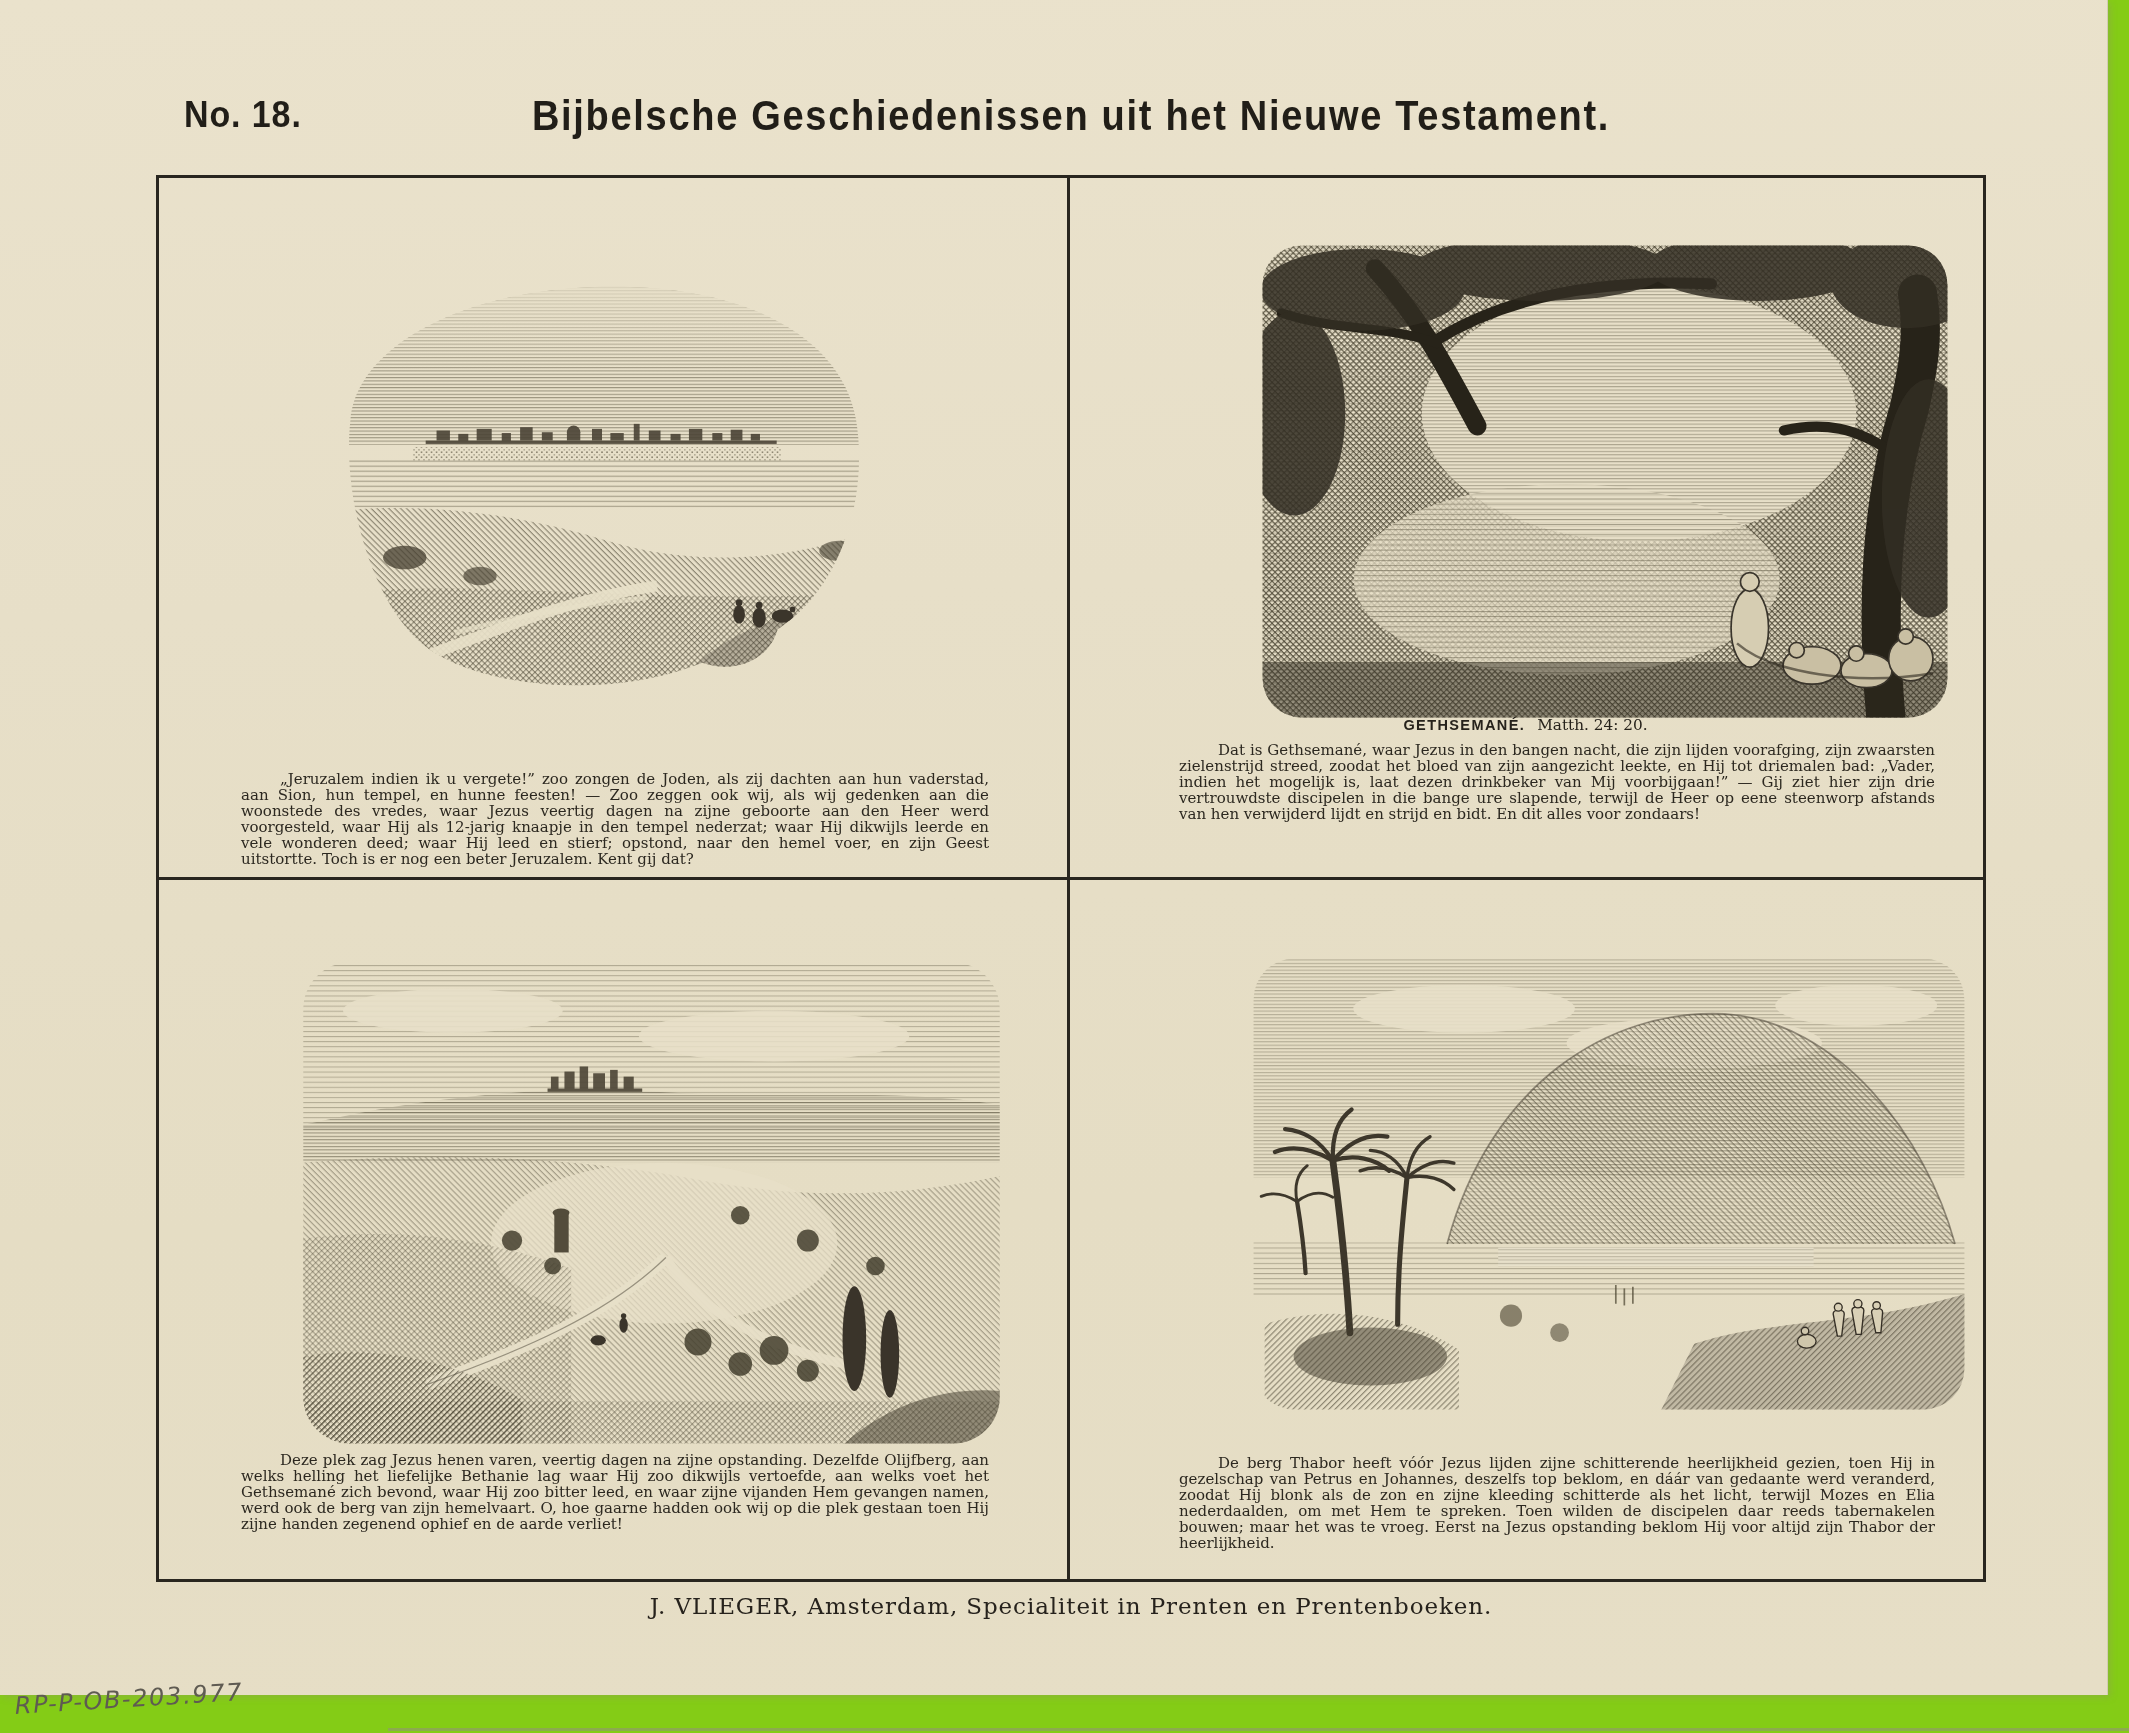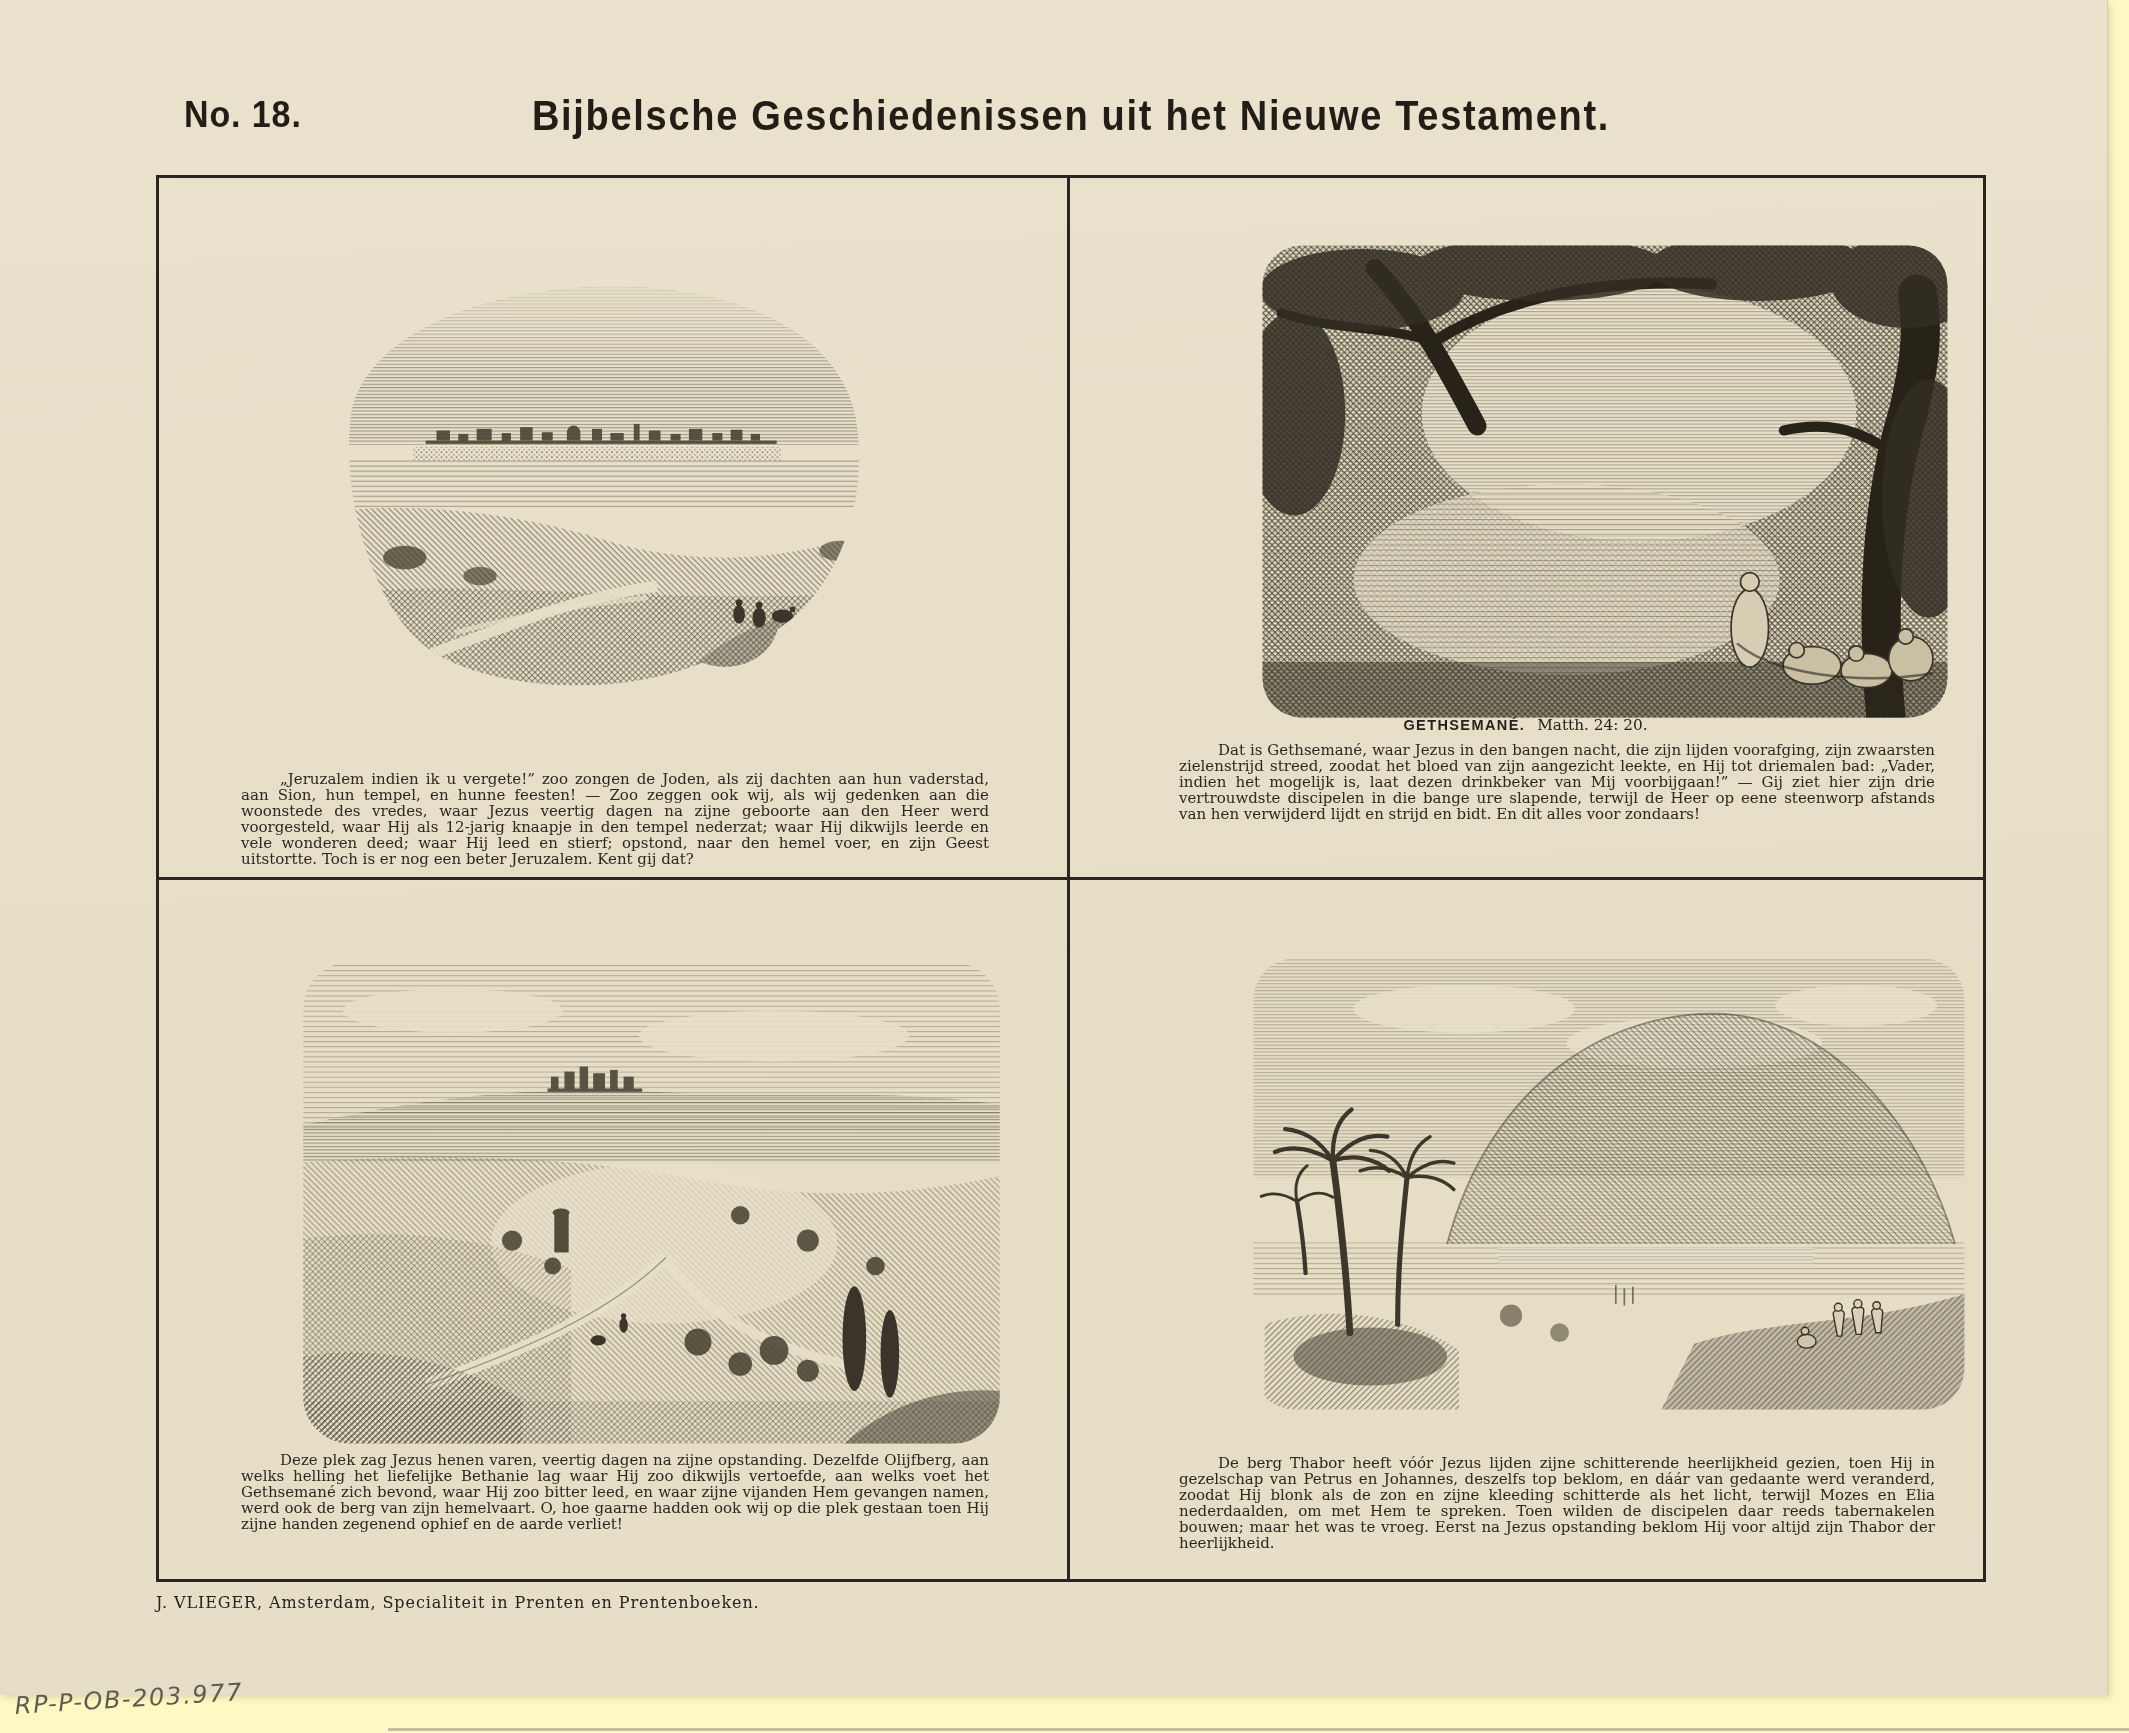--- a/index.html
+++ b/index.html
@@ -1,17 +1,17 @@
 <!DOCTYPE html>
 <html style="font-size:13.6px"><head>
 <meta charset="utf-8">
 <style>
   html,body{margin:0;padding:0;}
   body{background:#e9e4d4;font-family:"DejaVu Serif", serif;}
-  .stage{position:relative;width:2130px;height:1733px;background:#fef9c3;overflow:hidden;}
+  .stage{position:relative;width:2130px;height:1733px;background:#84cc16;overflow:hidden;}
   .paper{position:absolute;left:0;top:0;width:2107px;height:1695px;
          background:linear-gradient(178deg,#eae2cc 0%,#e7dfc8 35%,#e5ddc4 70%,#e6dec6 100%);
          border-right:0.9px solid #d2cbb4;
          box-shadow:3.4px 3.4px 6.8px rgba(150,140,115,.35);}
   .scan-edge{position:absolute;left:388px;top:1728px;width:1742px;height:2.6px;background:#938e80;opacity:.55;}
 
   .plate-number{position:absolute;left:184px;top:95px;
         font-family:"Liberation Sans", sans-serif;font-weight:700;font-size:34px;
         letter-spacing:0.9px;color:#211e18;transform:scaleY(1.08);}
   .page-title{position:absolute;left:156px;top:95px;width:1830px;margin:0;text-align:center;
@@ -44,22 +44,22 @@
   .cap-ref{font-family:"DejaVu Serif", serif;font-size:15.3px;margin-left:12px;}
 
   .body-text{position:absolute;margin:0;font-size:15px;line-height:16px;
         text-align:justify;color:#2c2820;text-indent:39px;
         font-family:"DejaVu Serif", serif;}
   #q1 .body-text{left:82px;width:748px;top:549px;margin-top:44px;}
   #q2 .body-text{left:109px;width:756px;top:564px;}
   #q3 .body-text{left:82px;width:748px;top:571px;}
   #q4 .body-text{left:109px;width:756px;top:574px;}
 
-  .imprint{position:absolute;left:156px;width:1830px;top:1593px;
-        font-family:"DejaVu Serif", serif;font-size:16px;letter-spacing:0.9px;color:#26221c;}
+  .imprint{position:absolute;left:156px;width:1830px;top:1593px;text-align:center;
+        font-family:"DejaVu Serif", serif;font-size:23px;letter-spacing:0.9px;color:#26221c;}
   .inventory{position:absolute;left:13.6px;top:1692px;
         font-family:"DejaVu Sans", sans-serif;font-style:italic;font-size:24px;
         letter-spacing:1.7px;color:#5f5b52;transform:rotate(-3.5deg);transform-origin:left top;}
 </style>
 </head>
 <body>
 
 <div class="stage">
   <div class="paper">
 

